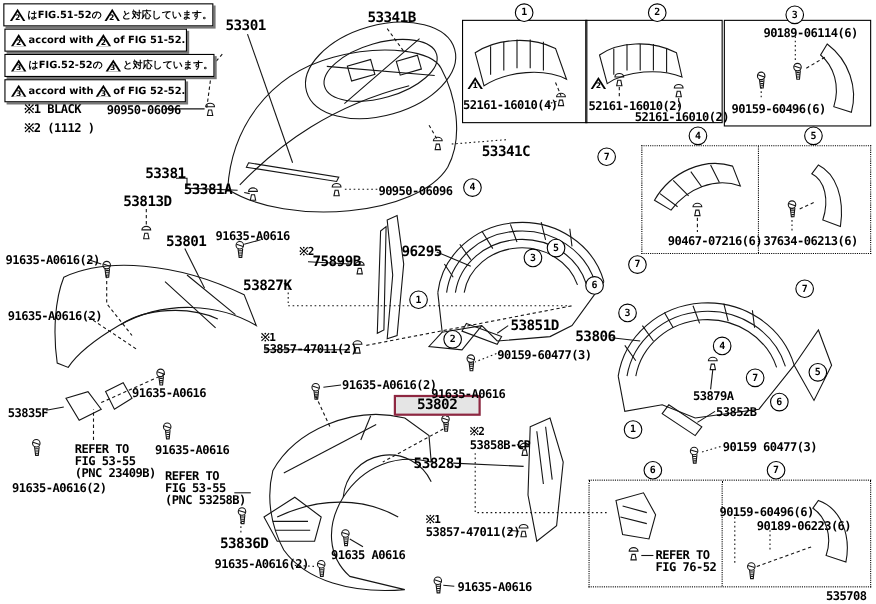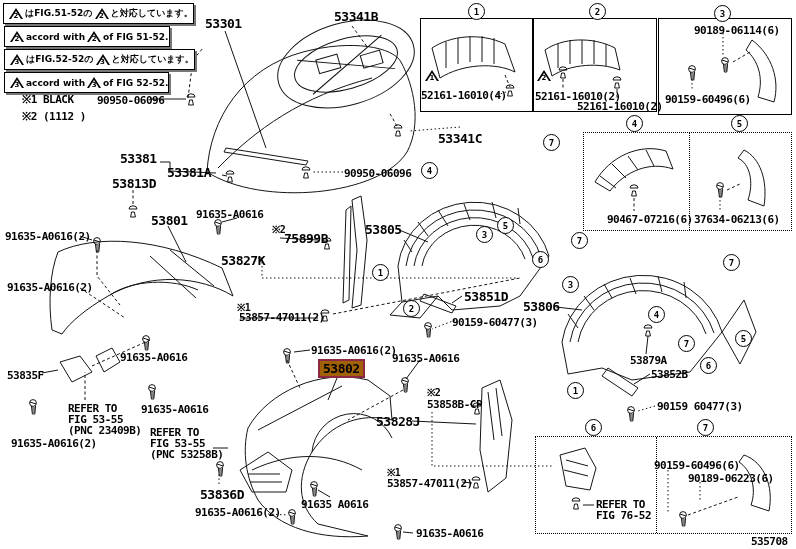--- a/index.html
+++ b/index.html
@@ -3,21 +3,21 @@
 <meta charset="utf-8">
 <style>
   html,body{margin:0;padding:0;background:#fff;}
   #stage{position:relative;width:796px;height:549px;background:#ffffff;overflow:hidden;
          font-family:"DejaVu Sans Mono","Liberation Mono",monospace;color:#000;}
   svg{position:absolute;left:0;top:0;}
   .lbl{position:absolute;font:bold 11px "DejaVu Sans Mono","Liberation Mono",monospace;
        letter-spacing:-0.5px;white-space:nowrap;line-height:1;}
   .big{font-size:13px;}
   .sm{font-size:10px;}
-  .hl{border:2px solid var(--hl,#8e2741);padding:1px 3px;background:#a16207;}
+  .hl{border:2px solid var(--hl,#8e2741);padding:1px 19px;background:#e5e5e5;margin-left:40px;}
   .circ{position:absolute;width:15px;height:15px;border:1.3px solid #000;border-radius:50%;
         background:#fff;display:flex;align-items:center;justify-content:center;
         font:bold 9px "DejaVu Sans Mono",monospace;}
   .panel{position:absolute;border:1px solid #000;background:transparent;}
   .paneldot{position:absolute;border:1.5px dotted #000;background:transparent;}
   .pdivdot{position:absolute;top:0;bottom:0;border-left:1.5px dotted #000;}
   .lgbox{position:absolute;border:1.2px solid #000;box-shadow:2px 2px 0 #777;
          background:#fff;display:flex;align-items:center;padding:0 3px;overflow:hidden;
          font:bold 9px "DejaVu Sans","Liberation Sans",sans-serif;white-space:nowrap;}
   .tri{position:relative;display:inline-block;width:14px;height:12px;margin:0 2px;flex:0 0 14px;}
@@ -324,31 +324,31 @@
   <div class="circ" style="left:678px;top:335px">7</div>
   <div class="circ" style="left:735px;top:330px">5</div>
   <div class="circ" style="left:700px;top:357px">6</div>
   <div class="circ" style="left:567px;top:382px">1</div>
 
   <span class="lbl big" style="left:205px;top:17px">53301</span>
   <span class="lbl big" style="left:334px;top:10px">53341B</span>
   <span class="lbl big" style="left:438px;top:132px">53341C</span>
   <span class="lbl" style="left:97px;top:95px">90950-06096</span>
   <span class="lbl" style="left:344px;top:168px">90950-06096</span>
-  <span class="lbl big" style="left:120px;top:152px">53381</span>
+  <span class="lbl big" style="left:132px;top:152px">53381</span>
   <span class="lbl big" style="left:167px;top:166px">53381A</span>
   <span class="lbl big" style="left:112px;top:177px">53813D</span>
   <span class="lbl big" style="left:151px;top:214px">53801</span>
   <span class="lbl" style="left:196px;top:209px">91635-A0616</span>
   <span class="lbl" style="left:5px;top:231px">91635-A0616(2)</span>
   <span class="lbl" style="left:7px;top:282px">91635-A0616(2)</span>
   <span class="lbl sm" style="left:272px;top:225px">※2</span>
   <span class="lbl big" style="left:284px;top:232px">75899B</span>
   <span class="lbl big" style="left:221px;top:254px">53827K</span>
-  <span class="lbl big" style="left:365px;top:223px">53805</span>
+  <span class="lbl big" style="left:365px;top:223px">96295</span>
   <span class="lbl sm" style="left:237px;top:303px">※1</span>
   <span class="lbl" style="left:239px;top:312px">53857-47011(2)</span>
   <span class="lbl big" style="left:464px;top:290px">53851D</span>
   <span class="lbl" style="left:452px;top:317px">90159-60477(3)</span>
   <span class="lbl big" style="left:523px;top:300px">53806</span>
   <span class="lbl" style="left:630px;top:355px">53879A</span>
   <span class="lbl" style="left:651px;top:369px">53852B</span>
   <span class="lbl" style="left:657px;top:401px">90159 60477(3)</span>
   <span class="lbl" style="left:7px;top:370px">53835F</span>
   <span class="lbl" style="left:120px;top:352px">91635-A0616</span>

